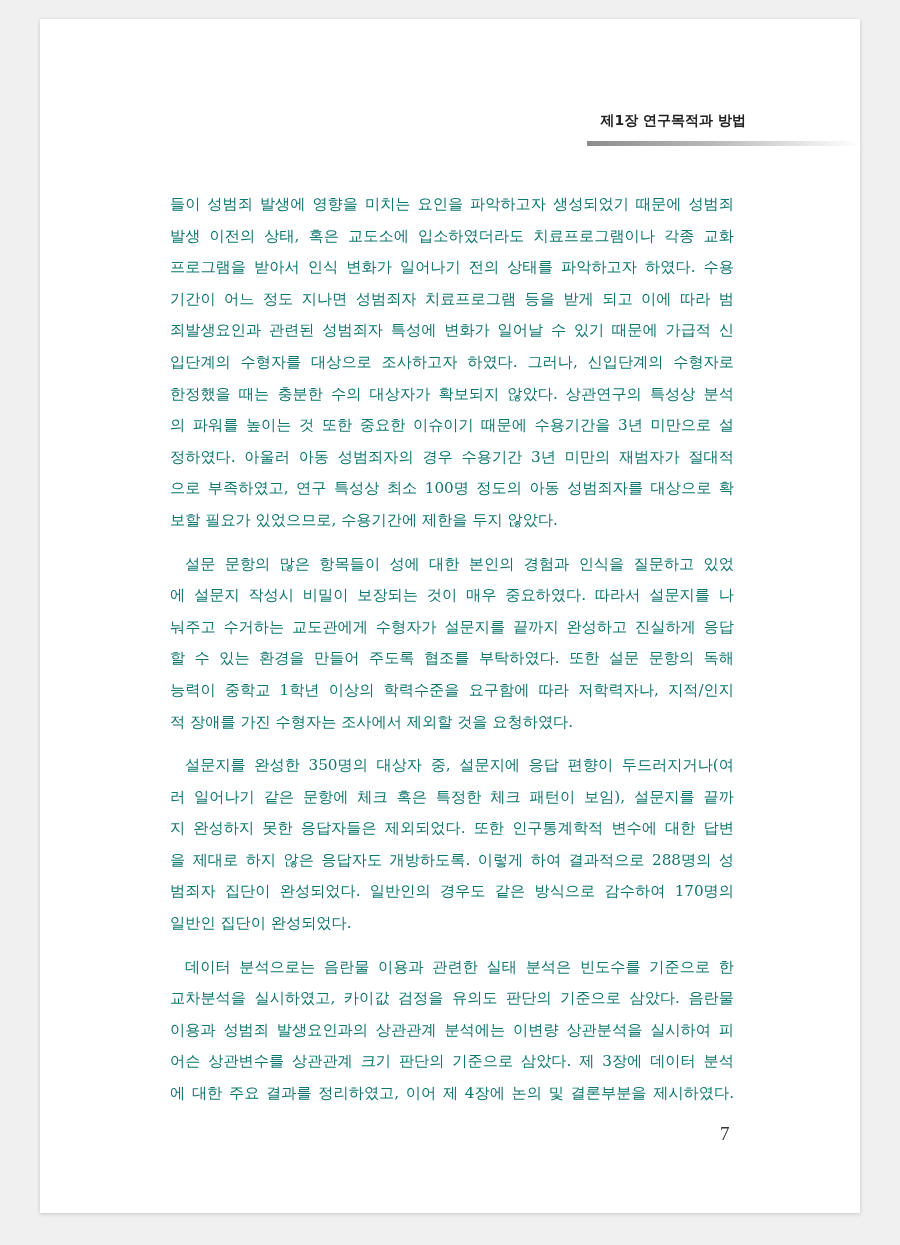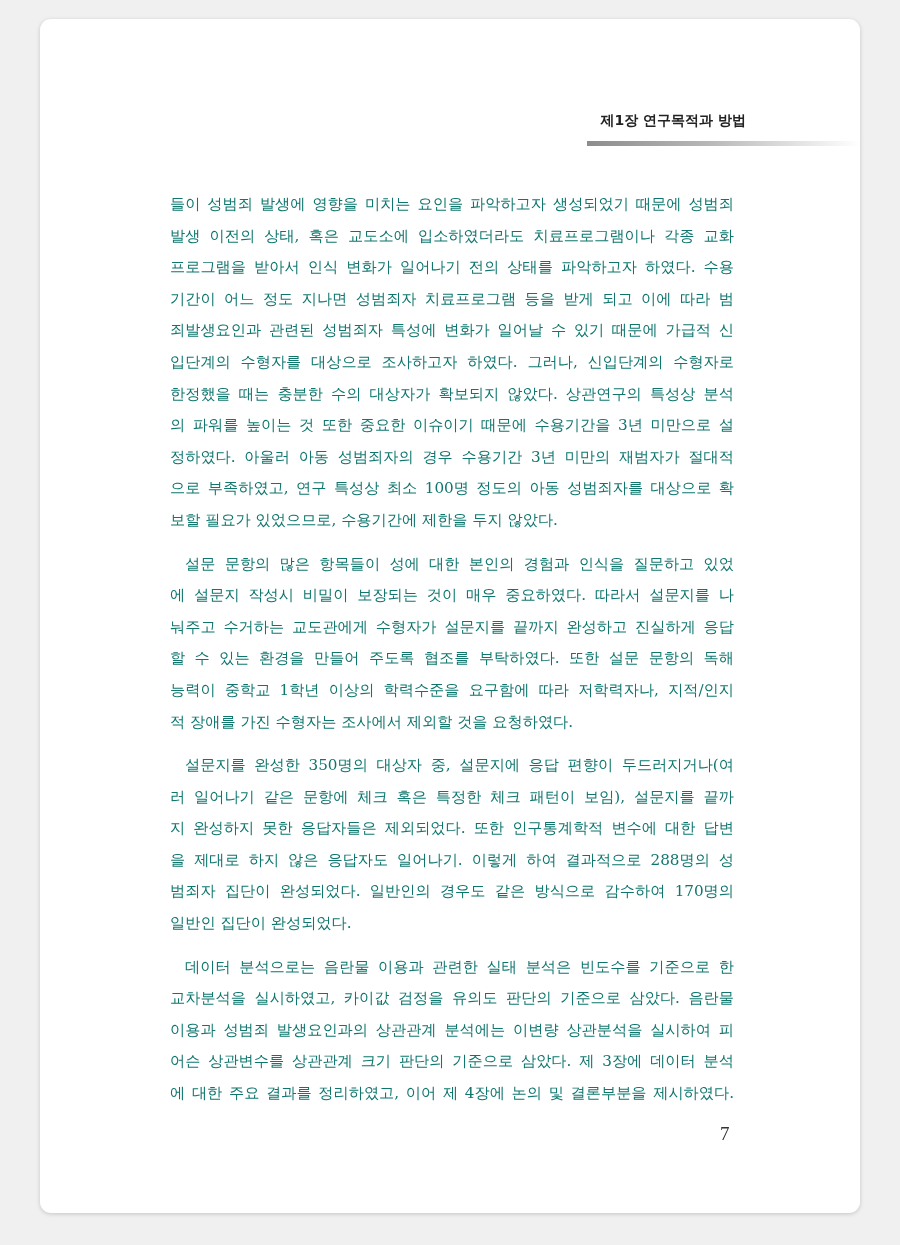--- a/index.html
+++ b/index.html
@@ -11,21 +11,20 @@
       overflow: hidden;
     }
     .page {
       position: absolute;
       left: 40px;
       top: 19px;
       width: 820px;
       height: 1194px;
       background: #ffffff;
       box-shadow: 0 1px 4px rgba(0,0,0,0.18);
-      border-radius: 11px;
     }
     .running-head {
       position: absolute;
       right: 114px;
       top: 93px;
       font-family: "DejaVu Sans", "Liberation Sans", sans-serif;
       font-size: 14px;
       font-weight: bold;
       color: #222;
       letter-spacing: 0px;
@@ -100,21 +99,21 @@
       <div class="line">눠주고 수거하는 교도관에게 수형자가 설문지를 끝까지 완성하고 진실하게 응답</div>
       <div class="line">할 수 있는 환경을 만들어 주도록 협조를 부탁하였다. 또한 설문 문항의 독해</div>
       <div class="line">능력이 중학교 1학년 이상의 학력수준을 요구함에 따라 저학력자나, 지적/인지</div>
       <div class="line last">적 장애를 가진 수형자는 조사에서 제외할 것을 요청하였다.</div>
     </div>
 
     <div>
       <div class="line indent">설문지를 완성한 350명의 대상자 중, 설문지에 응답 편향이 두드러지거나(여</div>
       <div class="line">러 일어나기 같은 문항에 체크 혹은 특정한 체크 패턴이 보임), 설문지를 끝까</div>
       <div class="line">지 완성하지 못한 응답자들은 제외되었다. 또한 인구통계학적 변수에 대한 답변</div>
-      <div class="line">을 제대로 하지 않은 응답자도 일어나기. 이렇게 하여 결과적으로 288명의 성</div>
+      <div class="line">을 제대로 하지 않은 응답자도 개방하도록. 이렇게 하여 결과적으로 288명의 성</div>
       <div class="line">범죄자 집단이 완성되었다. 일반인의 경우도 같은 방식으로 감수하여 170명의</div>
       <div class="line last">일반인 집단이 완성되었다.</div>
     </div>
 
     <div>
       <div class="line indent">데이터 분석으로는 음란물 이용과 관련한 실태 분석은 빈도수를 기준으로 한</div>
       <div class="line">교차분석을 실시하였고, 카이값 검정을 유의도 판단의 기준으로 삼았다. 음란물</div>
       <div class="line">이용과 성범죄 발생요인과의 상관관계 분석에는 이변량 상관분석을 실시하여 피</div>
       <div class="line">어슨 상관변수를 상관관계 크기 판단의 기준으로 삼았다. 제 3장에 데이터 분석</div>
       <div class="line">에 대한 주요 결과를 정리하였고, 이어 제 4장에 논의 및 결론부분을 제시하였다.</div>

